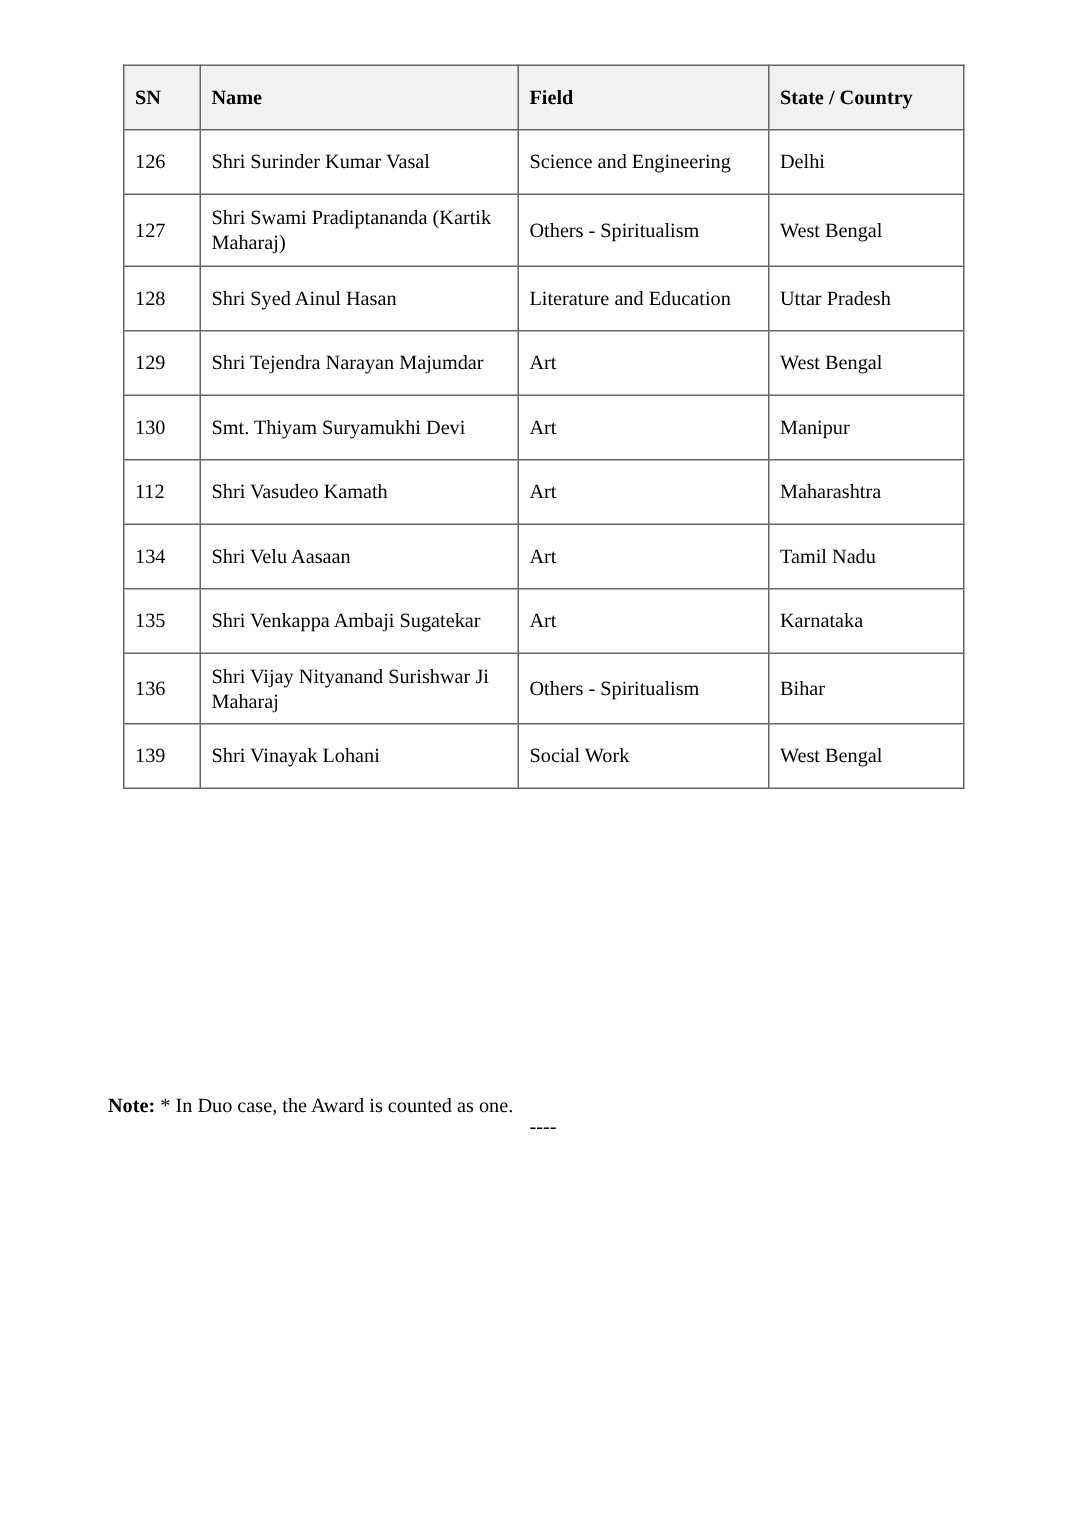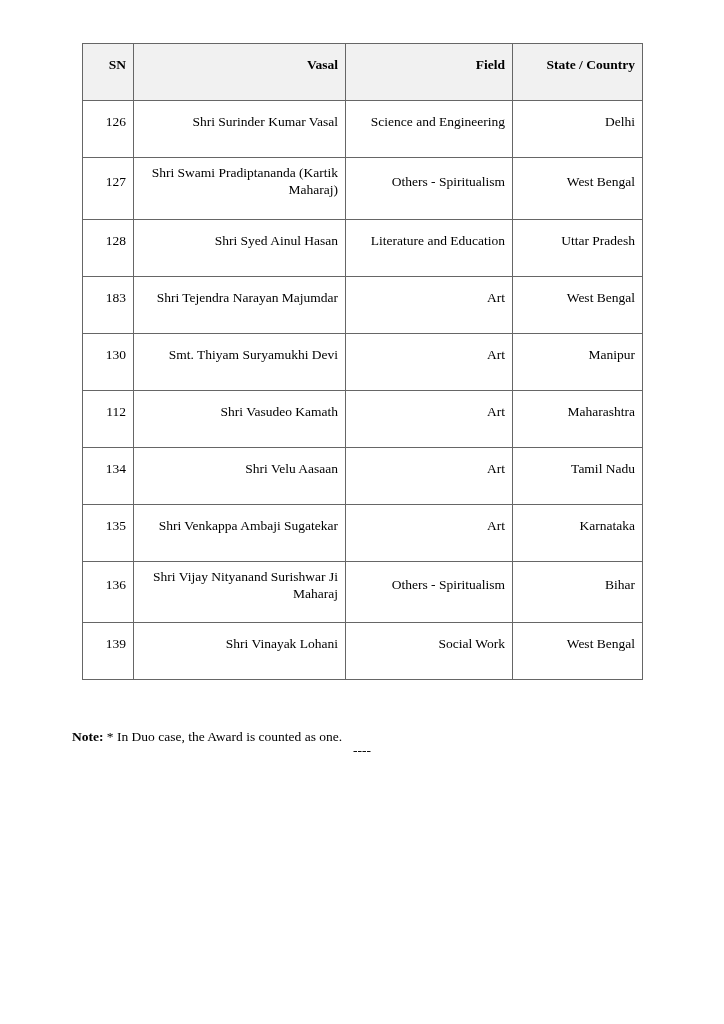--- a/index.html
+++ b/index.html
@@ -27,25 +27,25 @@
     position: absolute;
     left: 82px;
     top: 43px;
     width: 560px;
     border-collapse: collapse;
     table-layout: fixed;
   }
   .awards-table td,
   .awards-table th {
     border: 1px solid #666666;
-    padding: 6px 7px 20px 7px;
+    padding: 6px 7px 6px 7px;
     font-size: 13.5px;
     line-height: 1.28;
     vertical-align: middle;
-    text-align: right;
+    text-align: left;
     background: #ffffff;
   }
   .awards-table thead th {
     background: #f1f1f1;
     font-weight: bold;
     height: 30px;
   }
   .awards-table tbody td {
     height: 30px;
   }
@@ -85,21 +85,21 @@
   <table class="awards-table">
     <colgroup>
       <col class="c-sn">
       <col class="c-name">
       <col class="c-field">
       <col class="c-state">
     </colgroup>
     <thead>
       <tr>
         <th class="cell-sn">SN</th>
-        <th>Vasal</th>
+        <th>Name</th>
         <th>Field</th>
         <th>State / Country</th>
       </tr>
     </thead>
     <tbody id="table-body">
         <tr>
           <td class="cell-sn">126</td>
           <td>Shri Surinder Kumar Vasal</td>
           <td>Science and Engineering</td>
           <td>Delhi</td>
@@ -110,21 +110,21 @@
           <td>Others - Spiritualism</td>
           <td>West Bengal</td>
         </tr>
         <tr>
           <td class="cell-sn">128</td>
           <td>Shri Syed Ainul Hasan</td>
           <td>Literature and Education</td>
           <td>Uttar Pradesh</td>
         </tr>
         <tr>
-          <td class="cell-sn">183</td>
+          <td class="cell-sn">129</td>
           <td>Shri Tejendra Narayan Majumdar</td>
           <td>Art</td>
           <td>West Bengal</td>
         </tr>
         <tr>
           <td class="cell-sn">130</td>
           <td>Smt. Thiyam Suryamukhi Devi</td>
           <td>Art</td>
           <td>Manipur</td>
         </tr>

